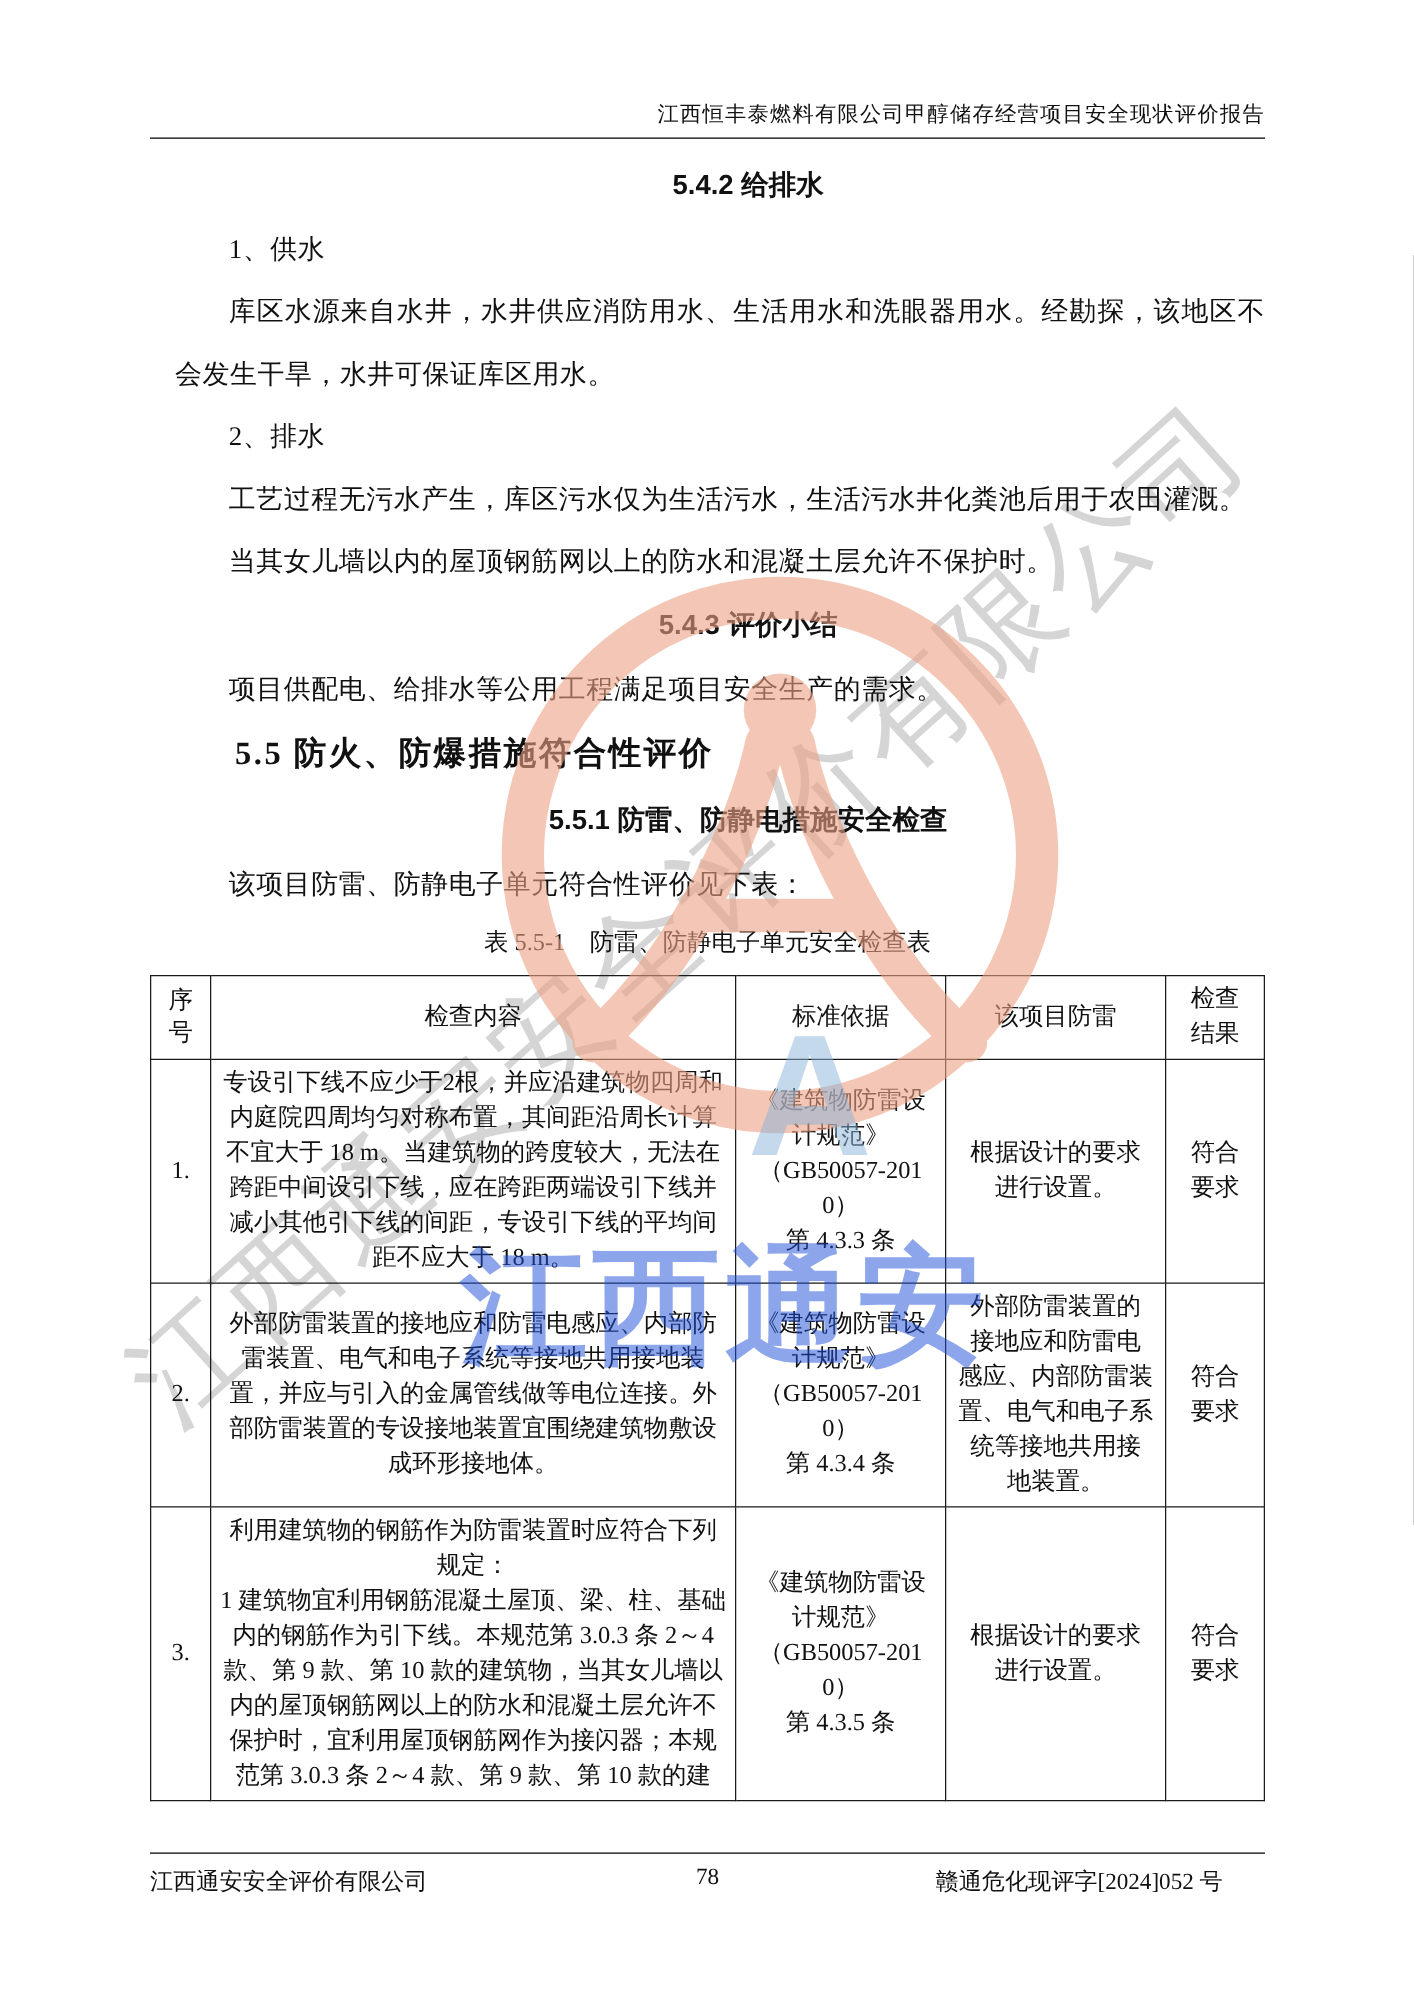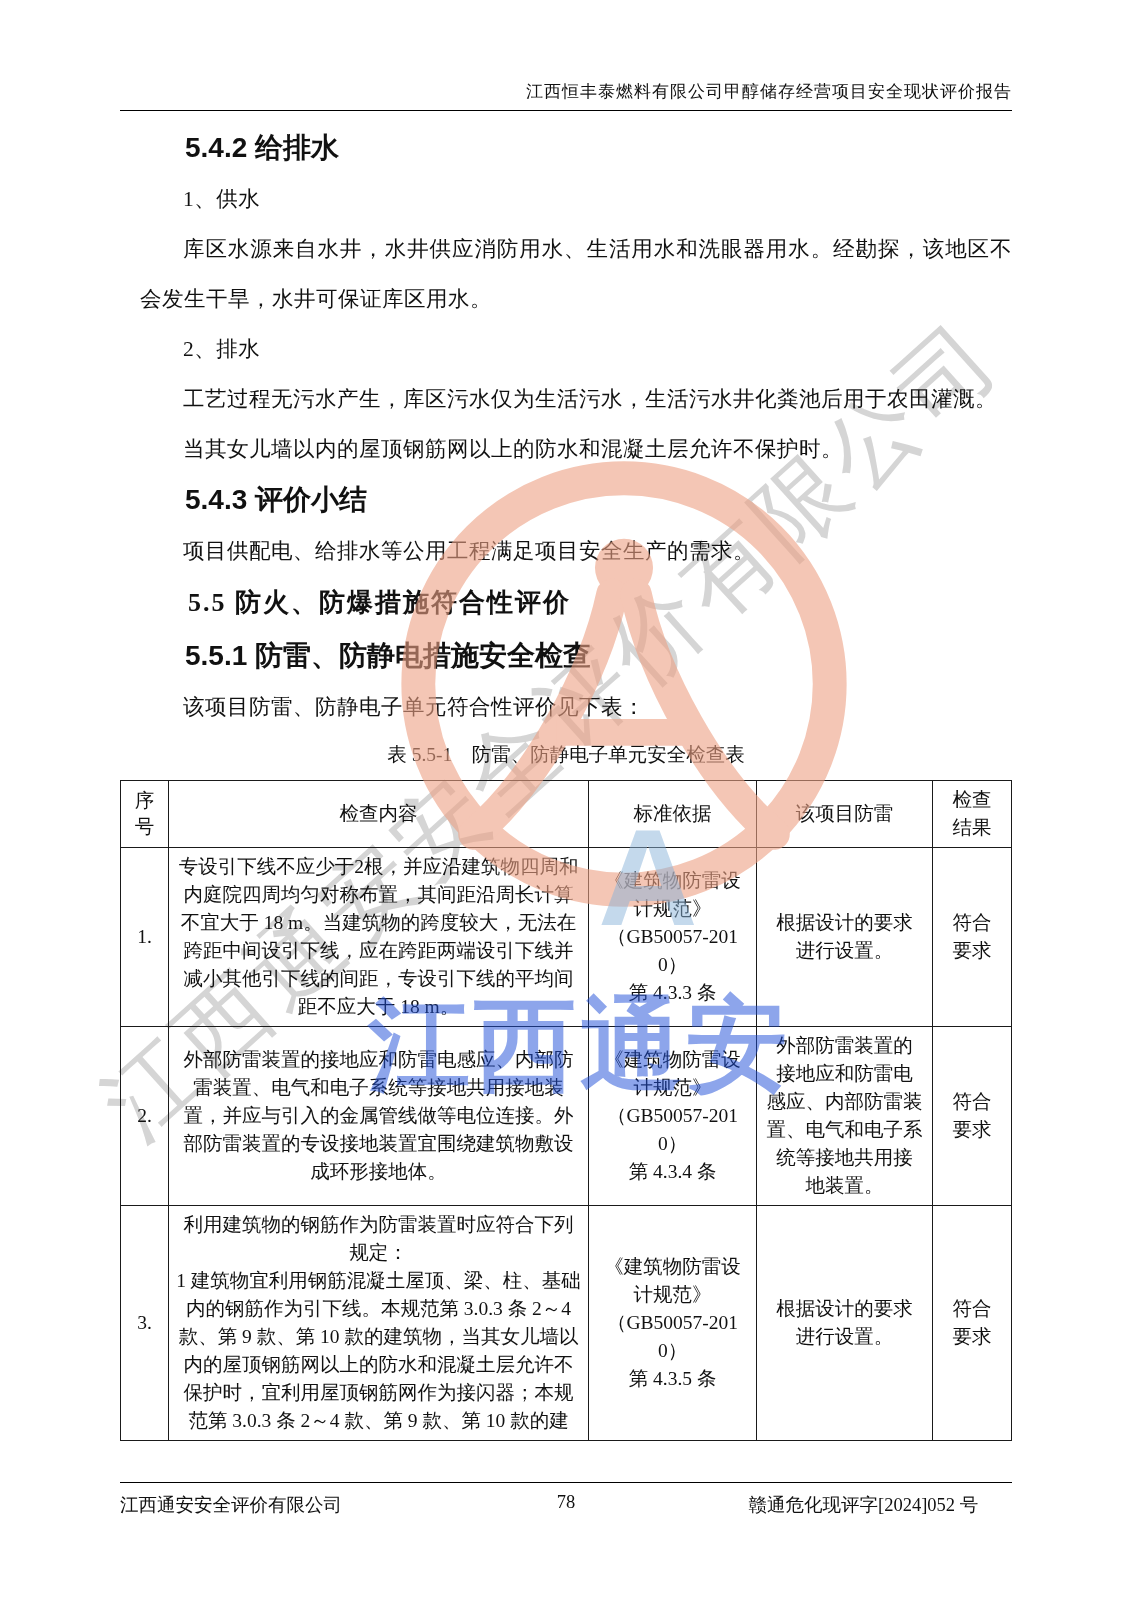--- a/index.html
+++ b/index.html
@@ -32,22 +32,23 @@
     line-height:50px;
     text-indent:2em;
     text-align:justify;
     word-break:break-all;
     letter-spacing:0.5px;
   }
   .h-sub{
     margin:0 0 0 65px;
     font-family:"Liberation Sans", sans-serif;
     font-weight:bold;
-    font-size:28px;
+    font-size:22px;
     line-height:52px;
+    text-align:center;
   }
   .h-main{
     margin:0 0 0 68px;
     font-family:"Liberation Serif", serif;
     font-weight:bold;
     font-size:26px;
     line-height:54px;
     letter-spacing:2px;
   }
   .tbl-caption{

